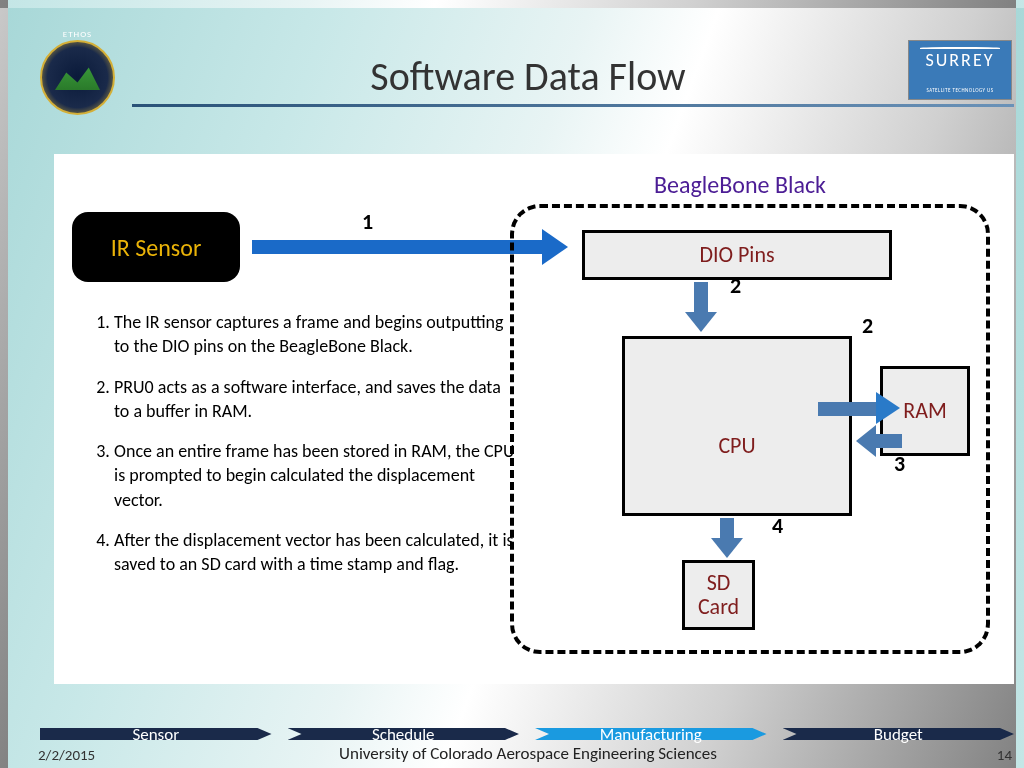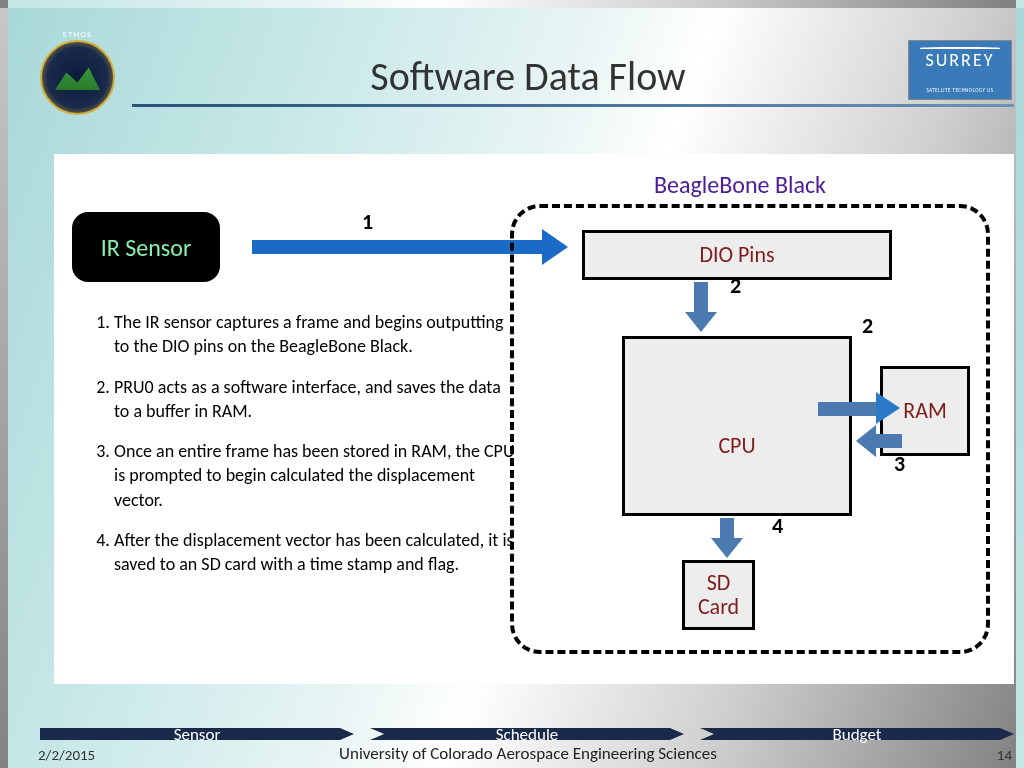--- a/index.html
+++ b/index.html
@@ -19,21 +19,21 @@
 .logo-right-arc{width:80px;height:20px;border-top:2px solid #fff;border-radius:50% 50% 0 0;margin-bottom:-8px}
 .logo-right-sub{color:#fff;font-size:5px;letter-spacing:0.5px}
 
 
 .content{position:absolute;top:130px;left:30px;right:18px;height:530px;background:#fff}
 
 
 .diagram-title{position:absolute;top:8px;right:180px;font-size:24px;color:#4c1d95}
 
 
-.ir-box{position:absolute;top:50px;left:10px;width:148px;height:70px;background:#000;border-radius:16px;color:#86efac;display:flex;align-items:center;justify-content:center;font-size:24px}
+.ir-box{position:absolute;top:50px;left:10px;width:168px;height:70px;background:#000;border-radius:16px;color:#eab308;display:flex;align-items:center;justify-content:center;font-size:24px}
 
 
 .steps{position:absolute;top:140px;left:22px;width:440px;list-style:decimal;padding-left:22px}
 .steps li{font-size:18px;color:#000;margin-bottom:16px;line-height:1.35}
 
 
 .bbb{position:absolute;top:42px;right:16px;width:480px;height:450px;border:4px dashed #000;border-radius:30px}
 
 
 .dbox{position:absolute;background:#ededed;border:3px solid #000;display:flex;align-items:center;justify-content:center;font-size:22px;color:#7f1d1d;text-align:center;line-height:1.1}
@@ -128,20 +128,23 @@
   <div class="a-label l4">4</div>
 </div>
 
 <div class="nav">
   <div class="nav-item">
       <span>Sensor</span>
     </div>
   <div class="nav-item">
       <span>Schedule</span>
     </div>
+  <div class="nav-item active">
+      <span>Manufacturing</span>
+    </div>
   <div class="nav-item">
       <span>Budget</span>
     </div>
 </div>
 
 <div class="footer">
   <div class="date">2/2/2015</div>
   <div class="uni">University of Colorado Aerospace Engineering Sciences</div>
   <div class="page">14</div>
 </div>

